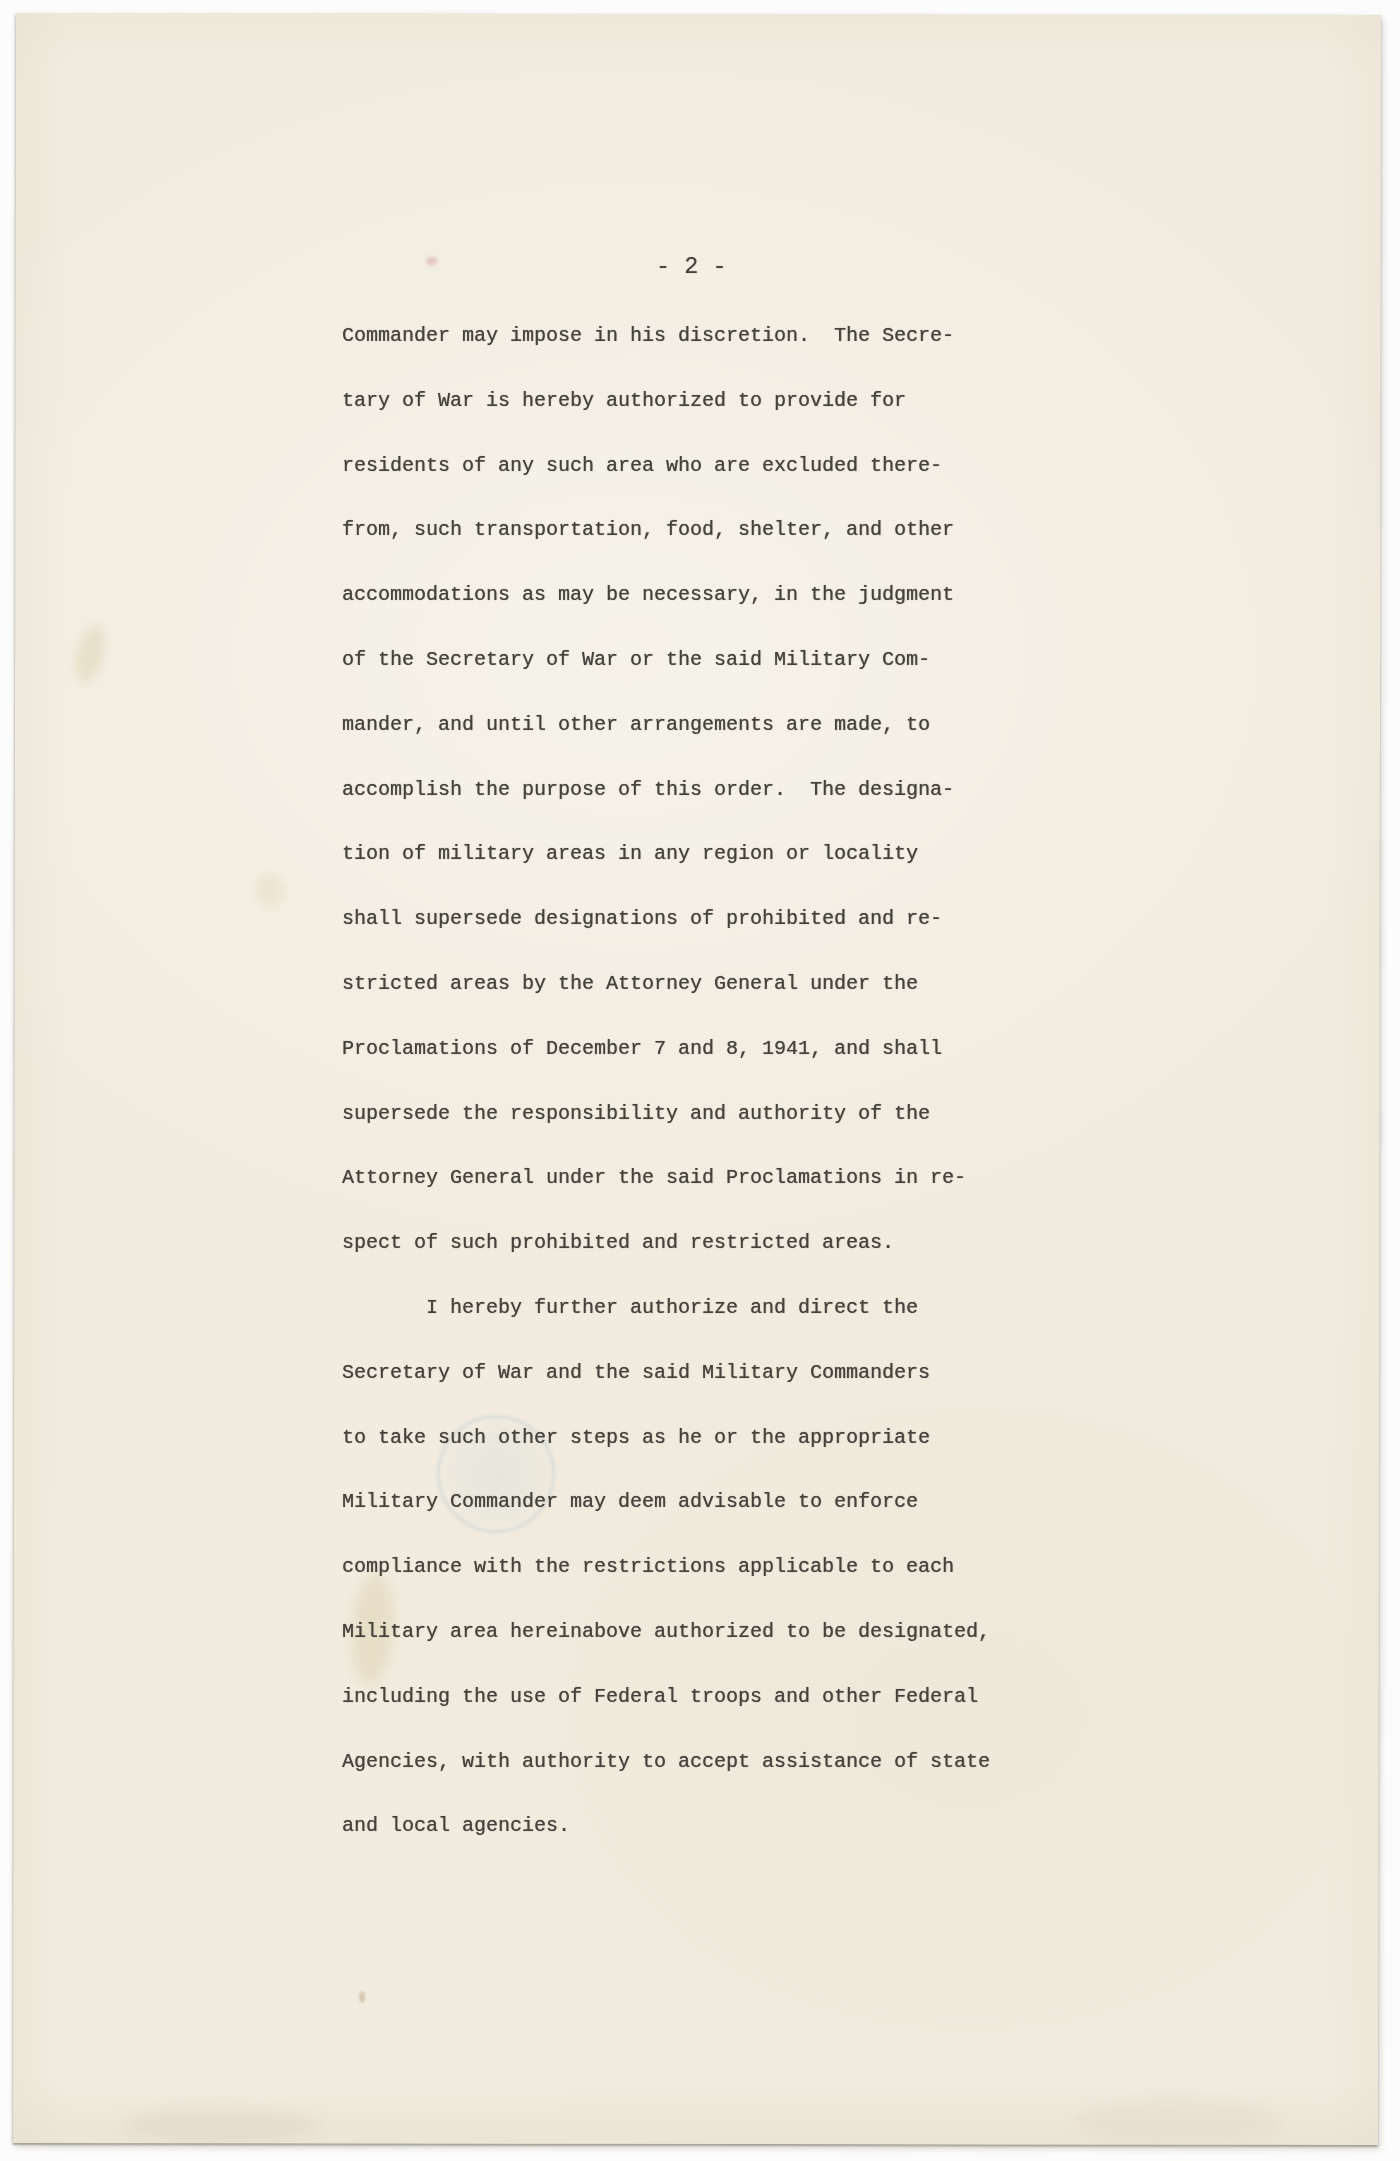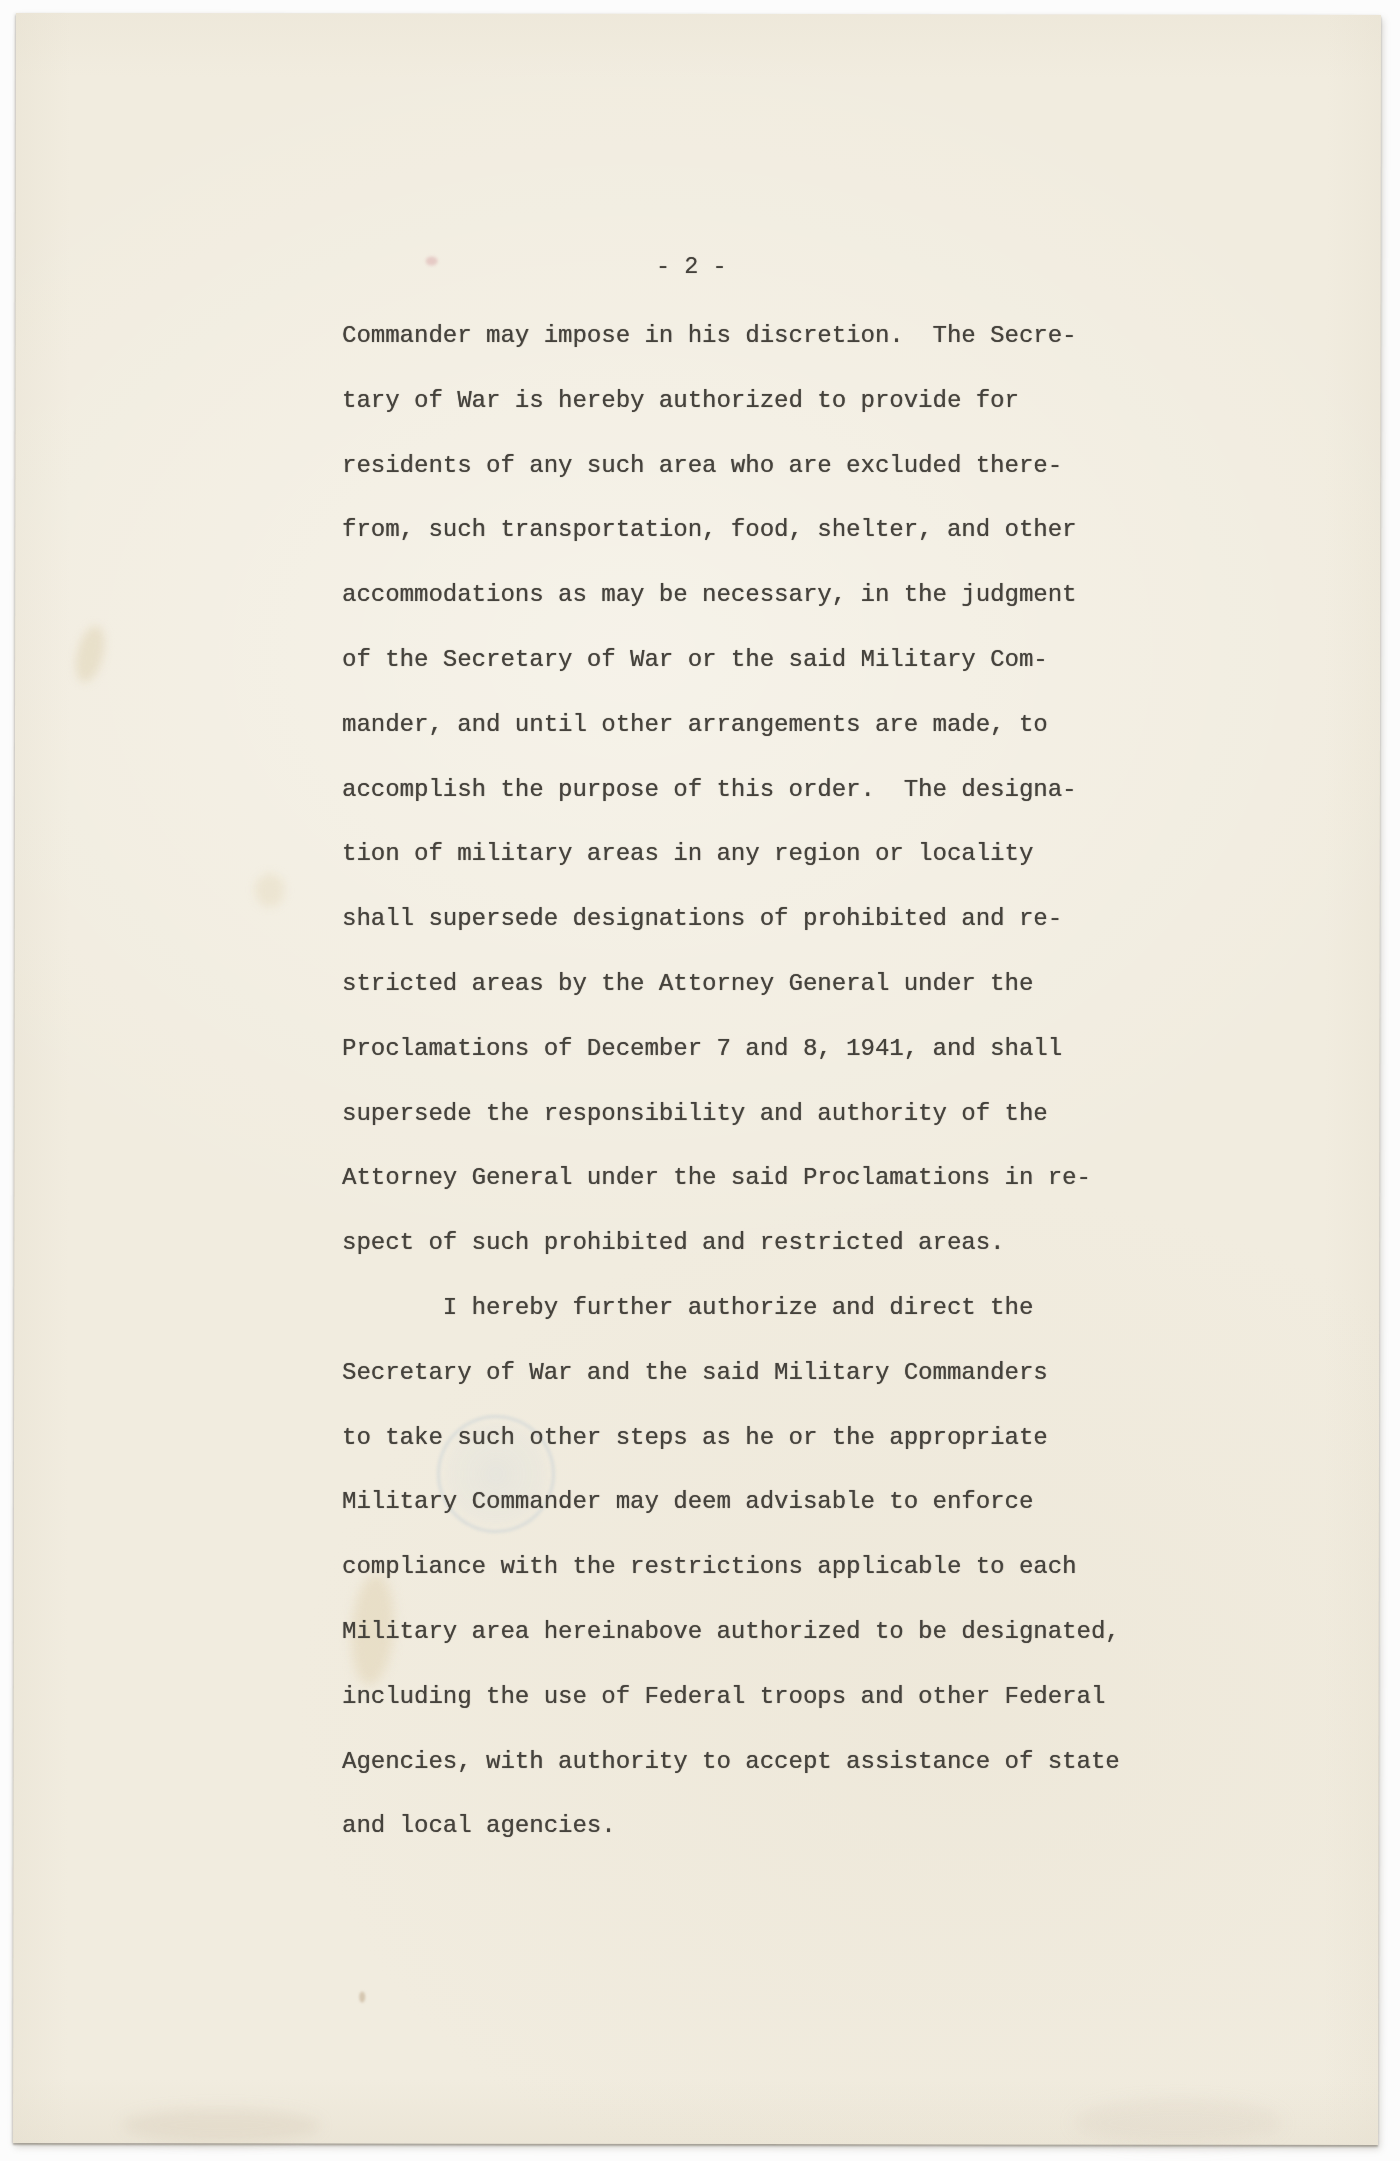--- a/index.html
+++ b/index.html
@@ -43,21 +43,21 @@
     letter-spacing: 0;
     color: #45423c;
     text-shadow: 0 0 1px rgba(69,66,60,0.55);
     white-space: pre;
   }
   .typed-text {
     position: absolute;
     left: 342px;
     top: 304px;
     width: 820px;
-    font-size: 24px;
+    font-size: 20px;
     line-height: 64.8px;
     letter-spacing: 0;
     color: #45423c;
     text-shadow: 0.3px 0.3px 0.7px rgba(69,66,60,0.55), 0 0 1px rgba(69,66,60,0.35);
     white-space: pre;
   }
   .stamp-ghost {
     position: absolute;
     left: 437px;
     top: 1415px;

